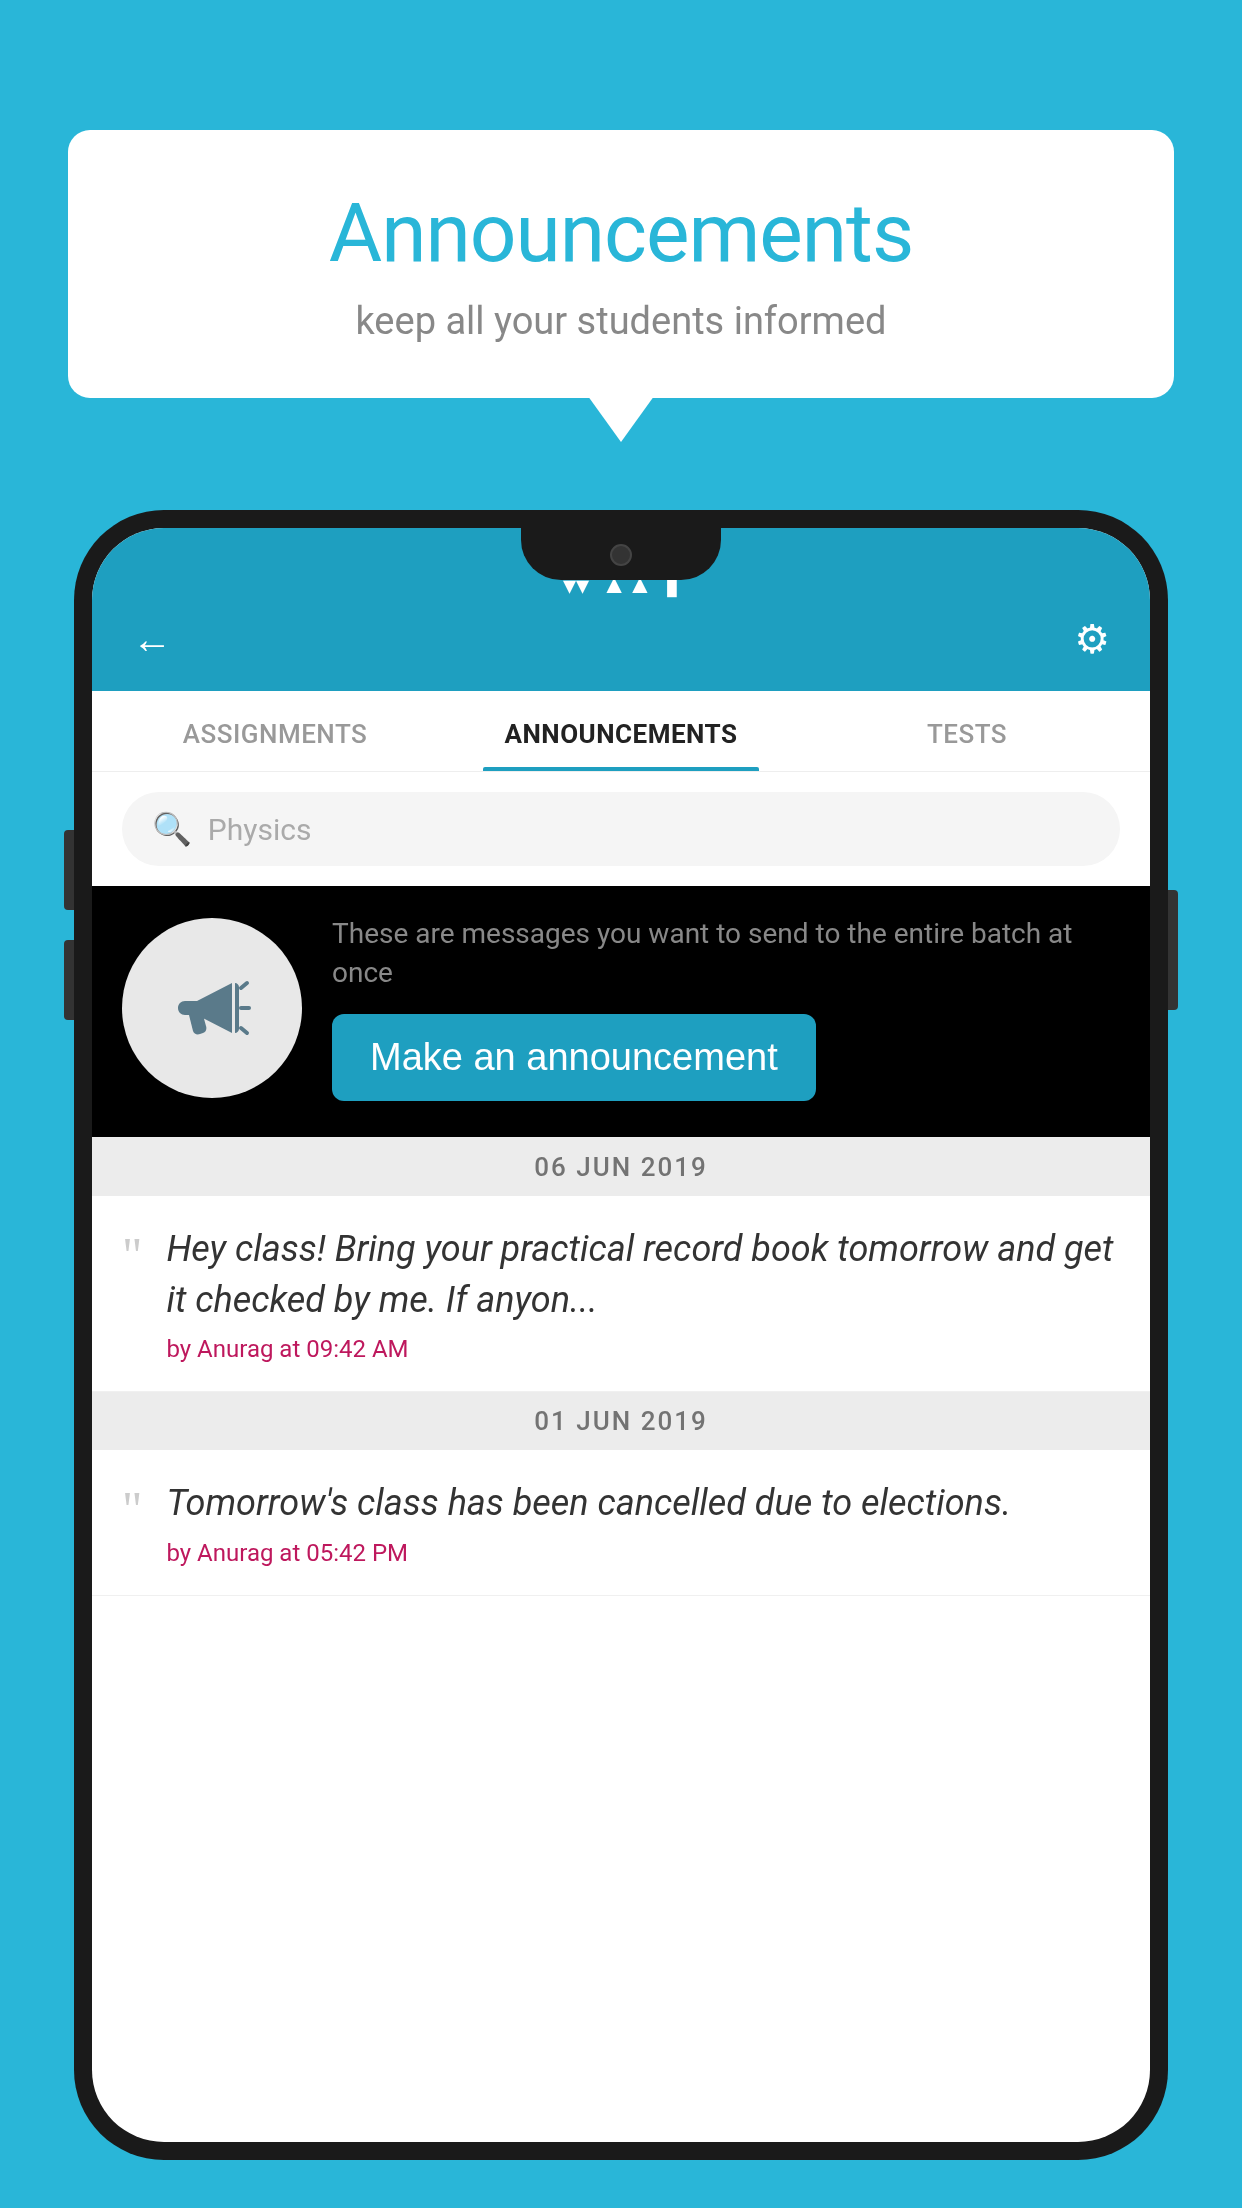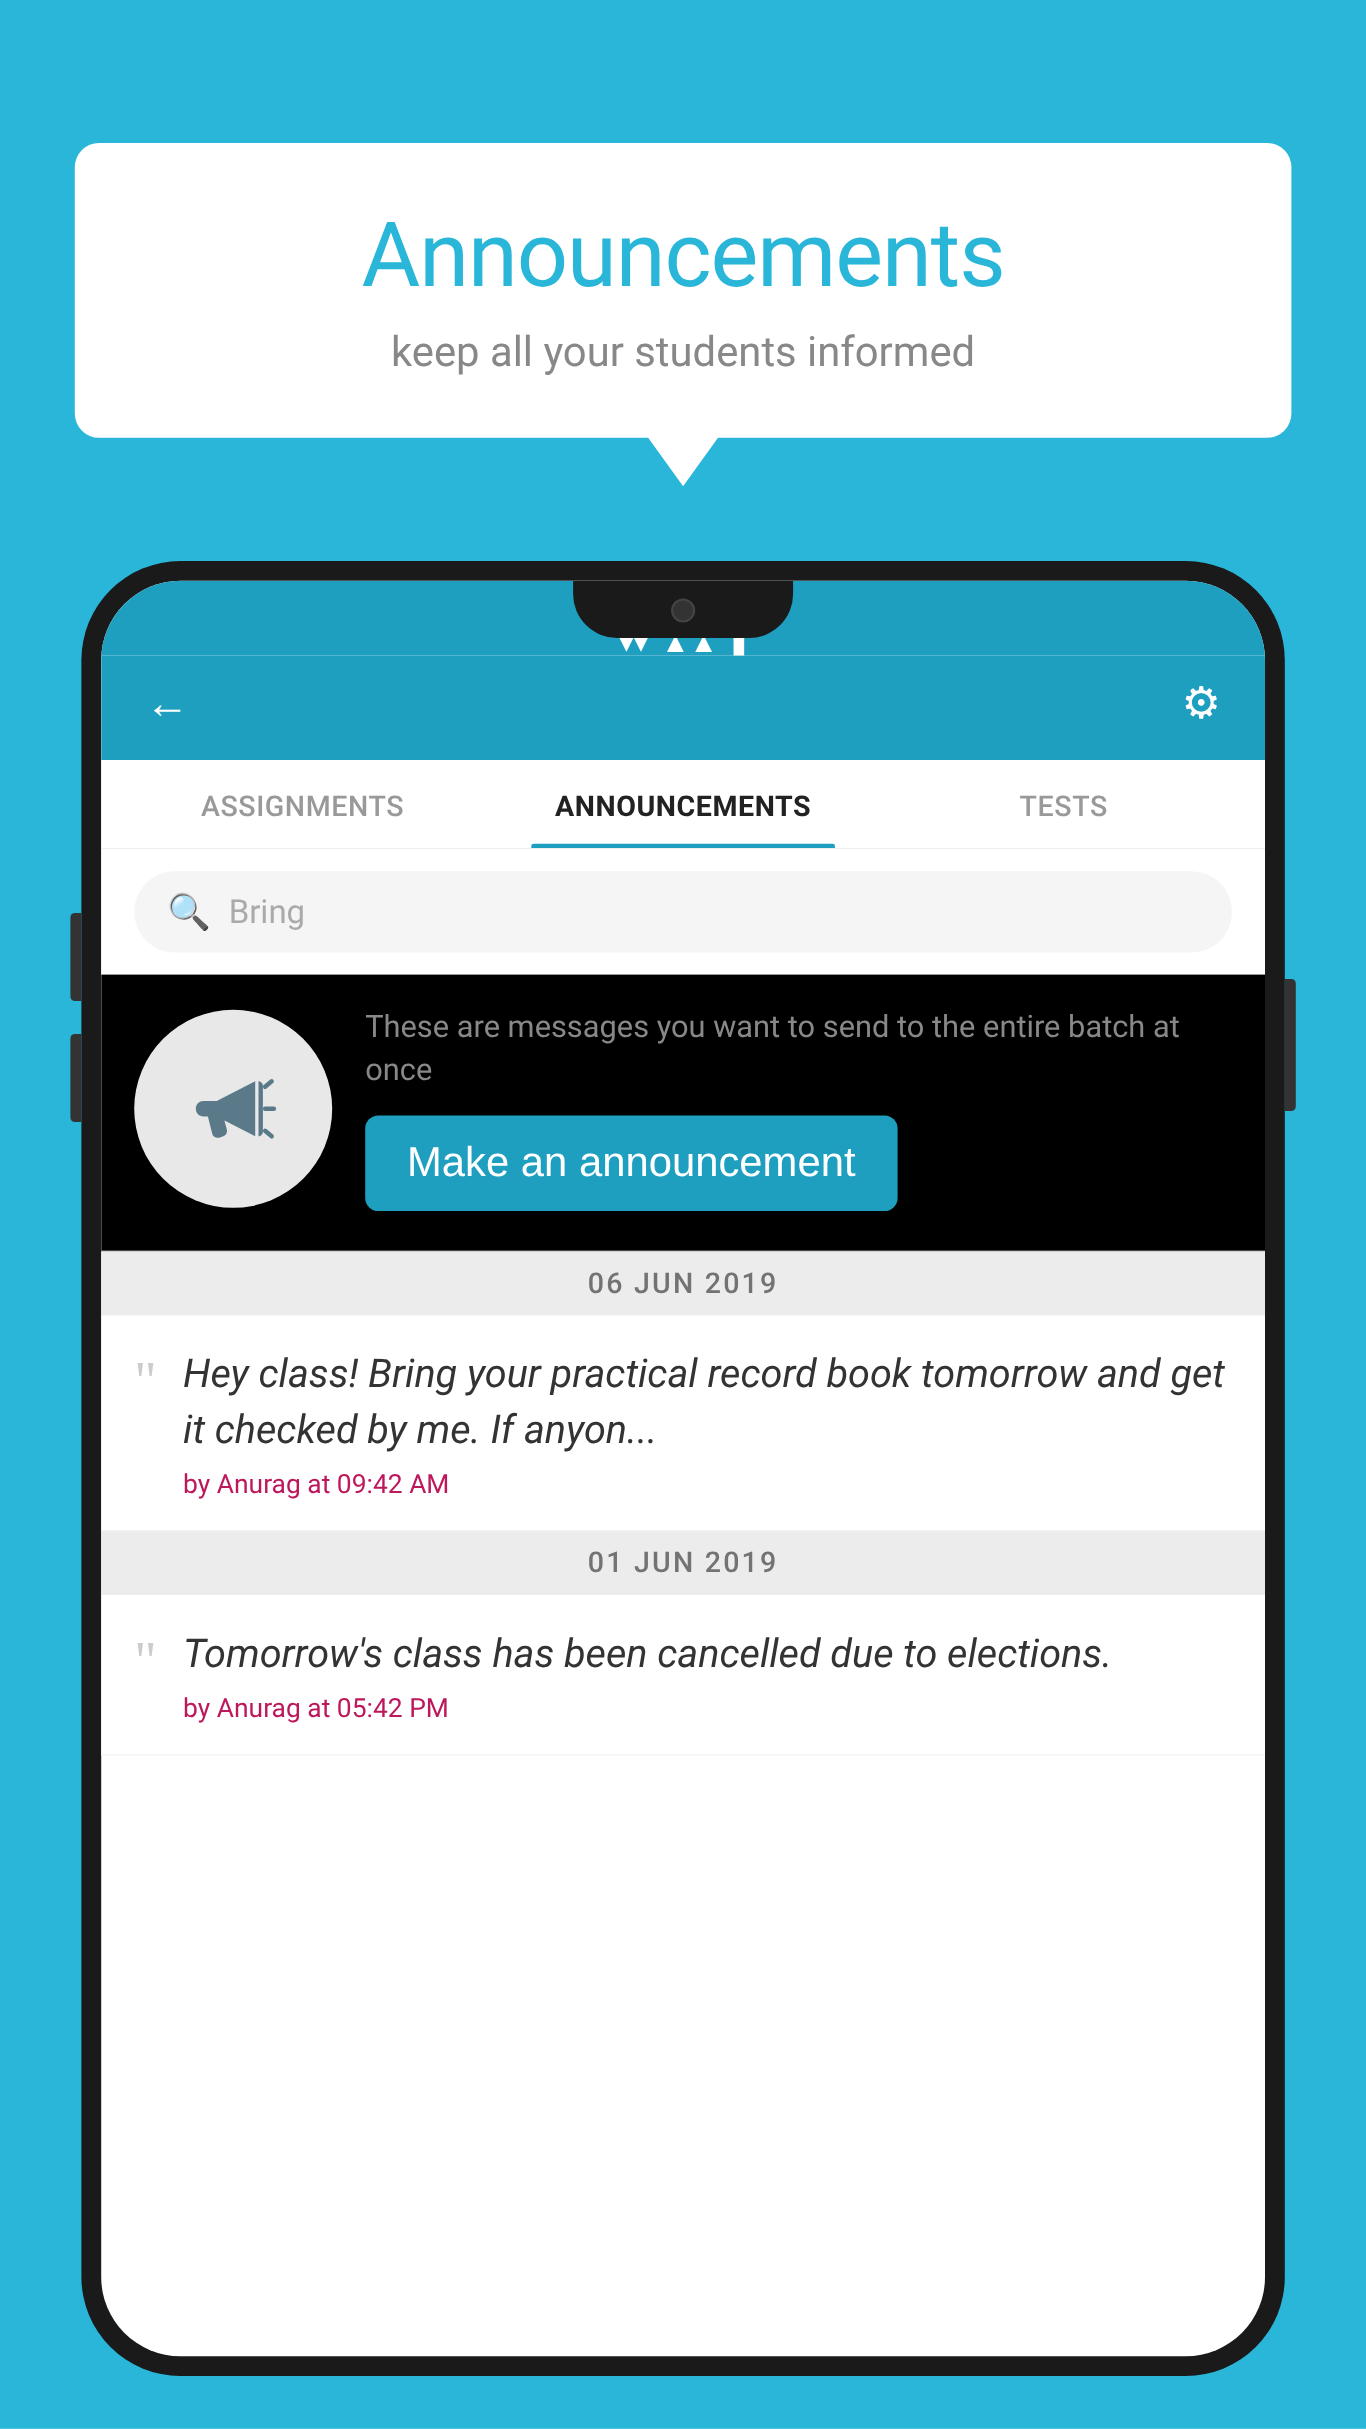--- a/index.html
+++ b/index.html
@@ -374,21 +374,21 @@
           <span>ANNOUNCEMENTS</span>
         </div>
         <div class="tab-item">
           <span>TESTS</span>
         </div>
       </div>
 
       <div class="search-container">
         <div class="search-bar">
           <span class="search-icon-wrap">🔍</span>
-          <span class="search-text">Bring</span>
+          <span class="search-text">Physics</span>
         </div>
       </div>
 
       <div class="promo-area">
         <div class="promo-icon-circle">
           <svg viewBox="0 0 90 90" fill="none" xmlns="http://www.w3.org/2000/svg">
             <path d="M65 20 L30 38 L18 38 C14 38 11 41 11 45 C11 49 14 52 18 52 L22 52 L26 68 C27 71 30 72 33 71 L36 70 C39 69 40 66 39 63 L36 52 L30 52 L65 70 Z" fill="#5a7a8a"></path>
             <path d="M68 20 C70 20 72 22 72 24 L72 66 C72 68 70 70 68 70 Z" fill="#5a7a8a"></path>
             <line x1="74" y1="25" x2="80" y2="20" stroke="#5a7a8a" stroke-width="4" stroke-linecap="round"></line>
             <line x1="74" y1="45" x2="82" y2="45" stroke="#5a7a8a" stroke-width="4" stroke-linecap="round"></line>

